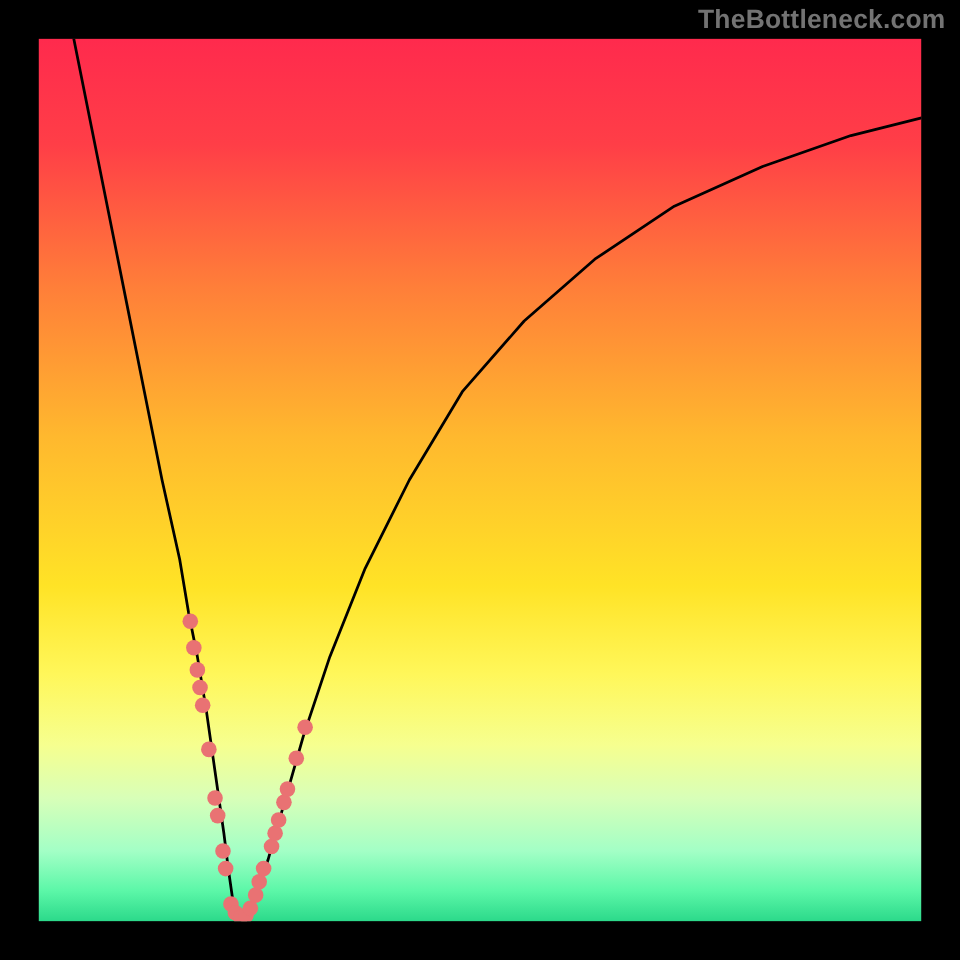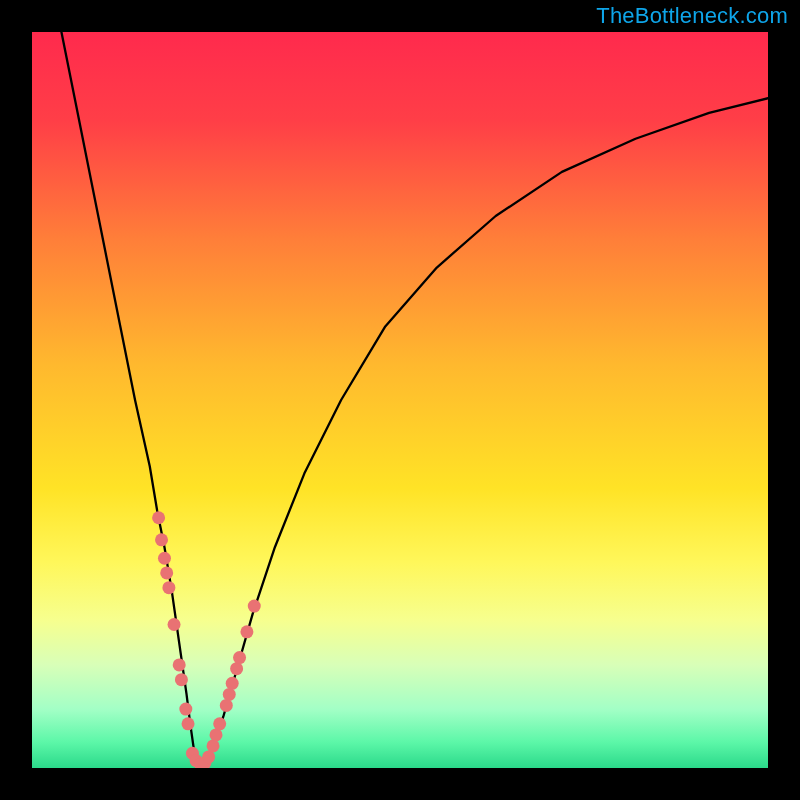--- a/index.html
+++ b/index.html
@@ -28,23 +28,23 @@
     inset: 0;
   }
   .curve-svg {
     position: absolute;
     inset: 0;
   }
   .watermark {
     position: absolute;
     top: 3px;
     right: 12px;
-    color: #0ea5e9;
+    color: #737373;
     font-size: 22px;
-    font-weight: 400;
+    font-weight: 700;
     letter-spacing: 0.2px;
   }
 </style>
 </head>
 <body>
 
 <div class="frame">
 
   <div id="plot" class="plot-area" style="left: 32px; top: 32px; width: 736px; height: 736px;">
     <svg id="grad-svg" class="gradient-bg" width="736" height="736" viewBox="0 0 736 736">

